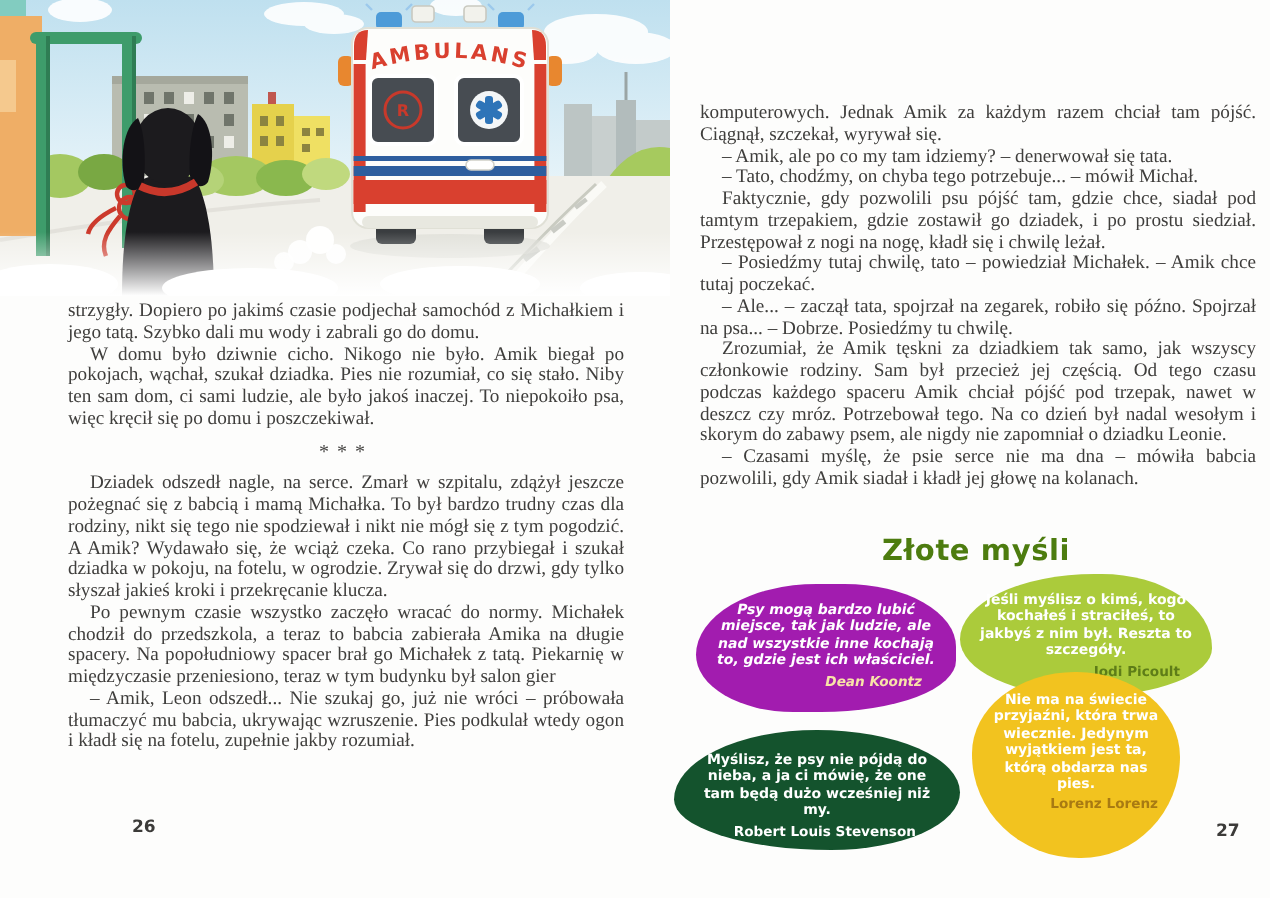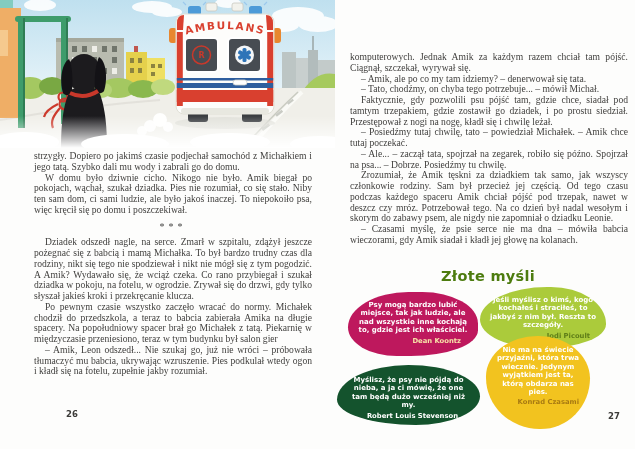--- a/index.html
+++ b/index.html
@@ -16,22 +16,22 @@
   .pagenum{position:absolute;font:700 8.5px "DejaVu Sans",sans-serif;color:#3c3b39;margin-left:32px;}
   .pn-left{left:34px;top:409px;}
   .pn-right{left:576px;top:411px;}
 
   
   .gt-heading{position:absolute;left:400px;top:268px;width:176px;text-align:center;
               font:800 14.5px "DejaVu Sans",sans-serif;color:#4d7c0f;letter-spacing:.3px;}
   .blob{position:absolute;font-family:"DejaVu Sans",sans-serif;color:#ffffff;}
   .blob .q-text{margin:0;font-weight:700;font-size:7px;line-height:8.4px;text-align:center;}
   .blob .q-author{margin:2px 0 0;font-weight:700;font-size:6.8px;text-align:right;}
-  .blob-orange{left:348px;top:292px;width:130px;height:64px;background:#be185d;
-      border-radius:52% 48% 58% 42% / 62% 55% 45% 50%;padding:0;}
+  .blob-orange{left:348px;top:292px;width:130px;height:64px;background:#a21caf;
+      border-radius:52% 48% 58% 42% / 62% 55% 45% 50%;padding:0;font-style:italic;}
   .blob-orange .q-text{padding:9px 9px 0;}
   .blob-orange .q-author{color:#f8e3a8;padding-right:17px;}
   .blob-lime{left:480px;top:287px;width:126px;height:61px;background:#abcb3b;
       border-radius:55% 45% 50% 50% / 55% 62% 40% 48%;}
   .blob-lime .q-text{padding:9px 9px 0;}
   .blob-lime .q-author{color:#5e7d18;padding-right:16px;}
   .blob-green{left:337px;top:365px;width:143px;height:60px;background:#14532d;
       border-radius:50% 50% 45% 55% / 58% 52% 48% 42%;}
   .blob-green .q-text{padding:11px 9px 0;}
   .blob-green .q-author{color:#ffffff;padding-right:22px;}
@@ -246,36 +246,36 @@
   <div class="pagenum pn-left">26</div>
 
   <div class="text-col right-text">
     <p>komputerowych. Jednak Amik za każdym razem chciał tam pójść. Ciągnął, szczekał, wyrywał się.</p>
     <p class="ind">– Amik, ale po co my tam idziemy? – denerwował się tata.</p>
     <p class="ind">– Tato, chodźmy, on chyba tego potrzebuje... – mówił Michał.</p>
     <p class="ind">Faktycznie, gdy pozwolili psu pójść tam, gdzie chce, siadał pod tamtym trzepakiem, gdzie zostawił go dziadek, i po prostu siedział. Przestępował z nogi na nogę, kładł się i chwilę leżał.</p>
     <p class="ind">– Posiedźmy tutaj chwilę, tato – powiedział Michałek. – Amik chce tutaj poczekać.</p>
     <p class="ind">– Ale... – zaczął tata, spojrzał na zegarek, robiło się późno. Spojrzał na psa... – Dobrze. Posiedźmy tu chwilę.</p>
     <p class="ind">Zrozumiał, że Amik tęskni za dziadkiem tak samo, jak wszyscy członkowie rodziny. Sam był przecież jej częścią. Od tego czasu podczas każdego spaceru Amik chciał pójść pod trzepak, nawet w deszcz czy mróz. Potrzebował tego. Na co dzień był nadal wesołym i skorym do zabawy psem, ale nigdy nie zapomniał o dziadku Leonie.</p>
-    <p class="ind">– Czasami myślę, że psie serce nie ma dna – mówiła babcia wieczorami, gdy Amik siadał i kładł jej głowę na kolanach.</p>
+    <p class="ind">– Czasami myślę, że psie serce nie ma dna – mówiła babcia pozwolili, gdy Amik siadał i kładł jej głowę na kolanach.</p>
   </div>
 
   <div class="gt-heading">Złote myśli</div>
 
   <div class="blob blob-orange">
     <p class="q-text">Psy mogą bardzo lubić miejsce, tak jak ludzie, ale nad wszystkie inne kochają to, gdzie jest ich właściciel.</p>
     <p class="q-author">Dean Koontz</p>
   </div>
   <div class="blob blob-lime">
     <p class="q-text">Jeśli myślisz o kimś, kogo kochałeś i straciłeś, to jakbyś z nim był. Reszta to szczegóły.</p>
     <p class="q-author">Jodi Picoult</p>
   </div>
   <div class="blob blob-green">
     <p class="q-text">Myślisz, że psy nie pójdą do nieba, a ja ci mówię, że one tam będą dużo wcześniej niż my.</p>
     <p class="q-author">Robert Louis Stevenson</p>
   </div>
   <div class="blob blob-yellow">
     <p class="q-text">Nie ma na świecie przyjaźni, która trwa wiecznie. Jedynym wyjątkiem jest ta, którą obdarza nas pies.</p>
-    <p class="q-author">Konrad Czasami</p>
+    <p class="q-author">Lorenz Lorenz</p>
   </div>
 
   <div class="pagenum pn-right">27</div>
 </div>
 
 </body></html>

